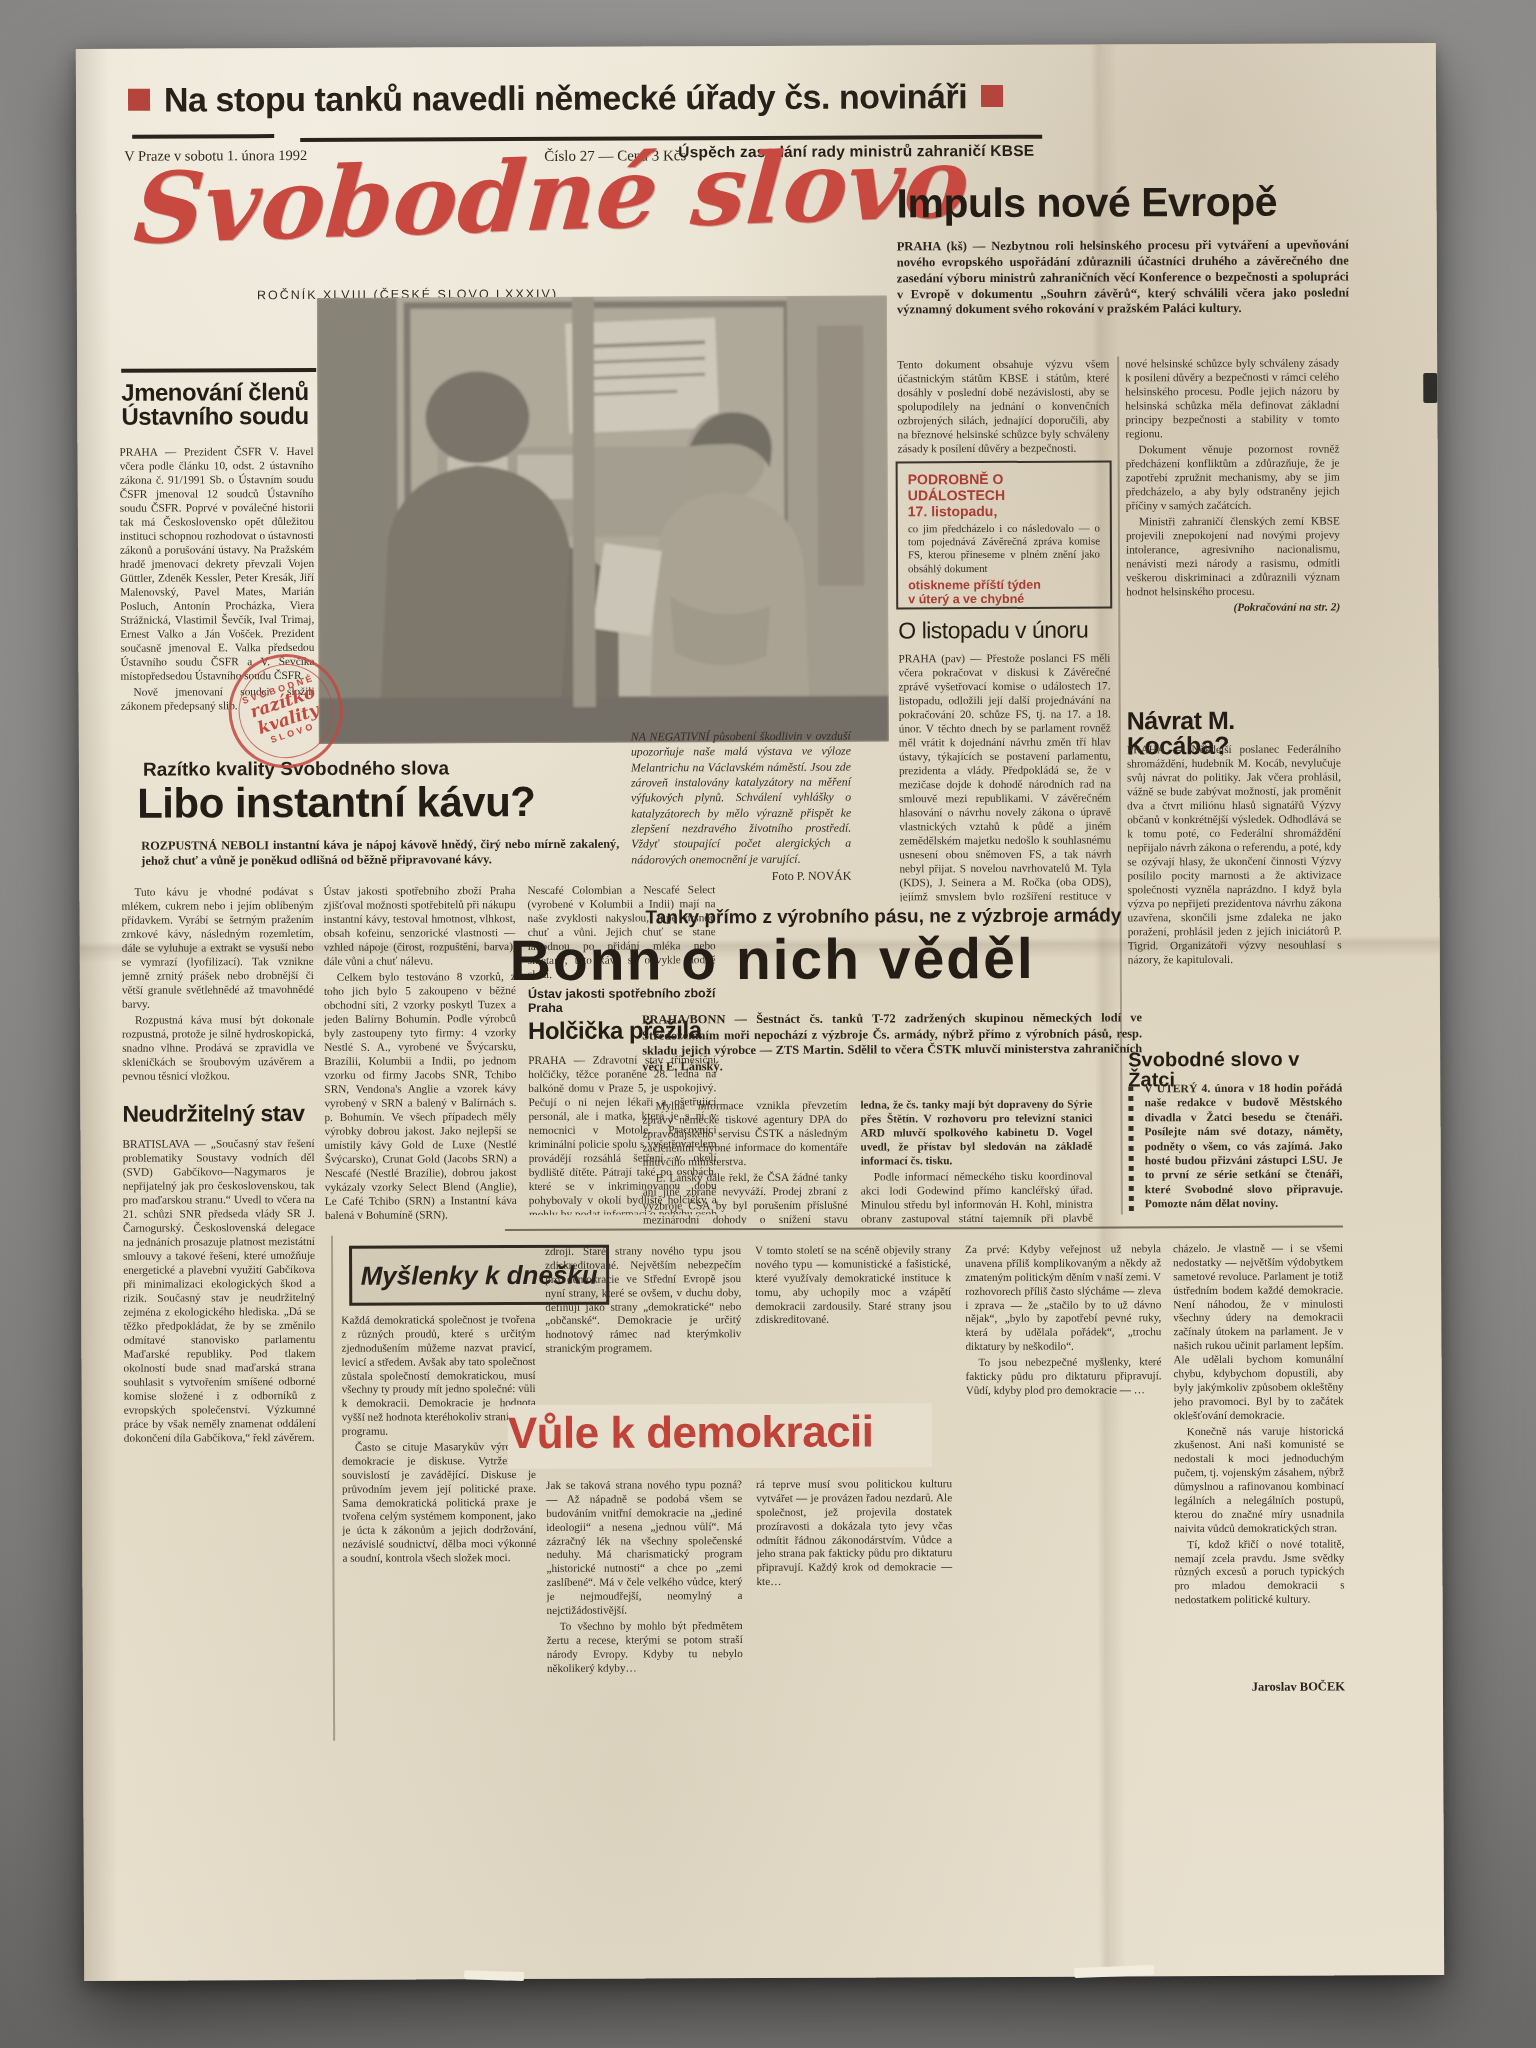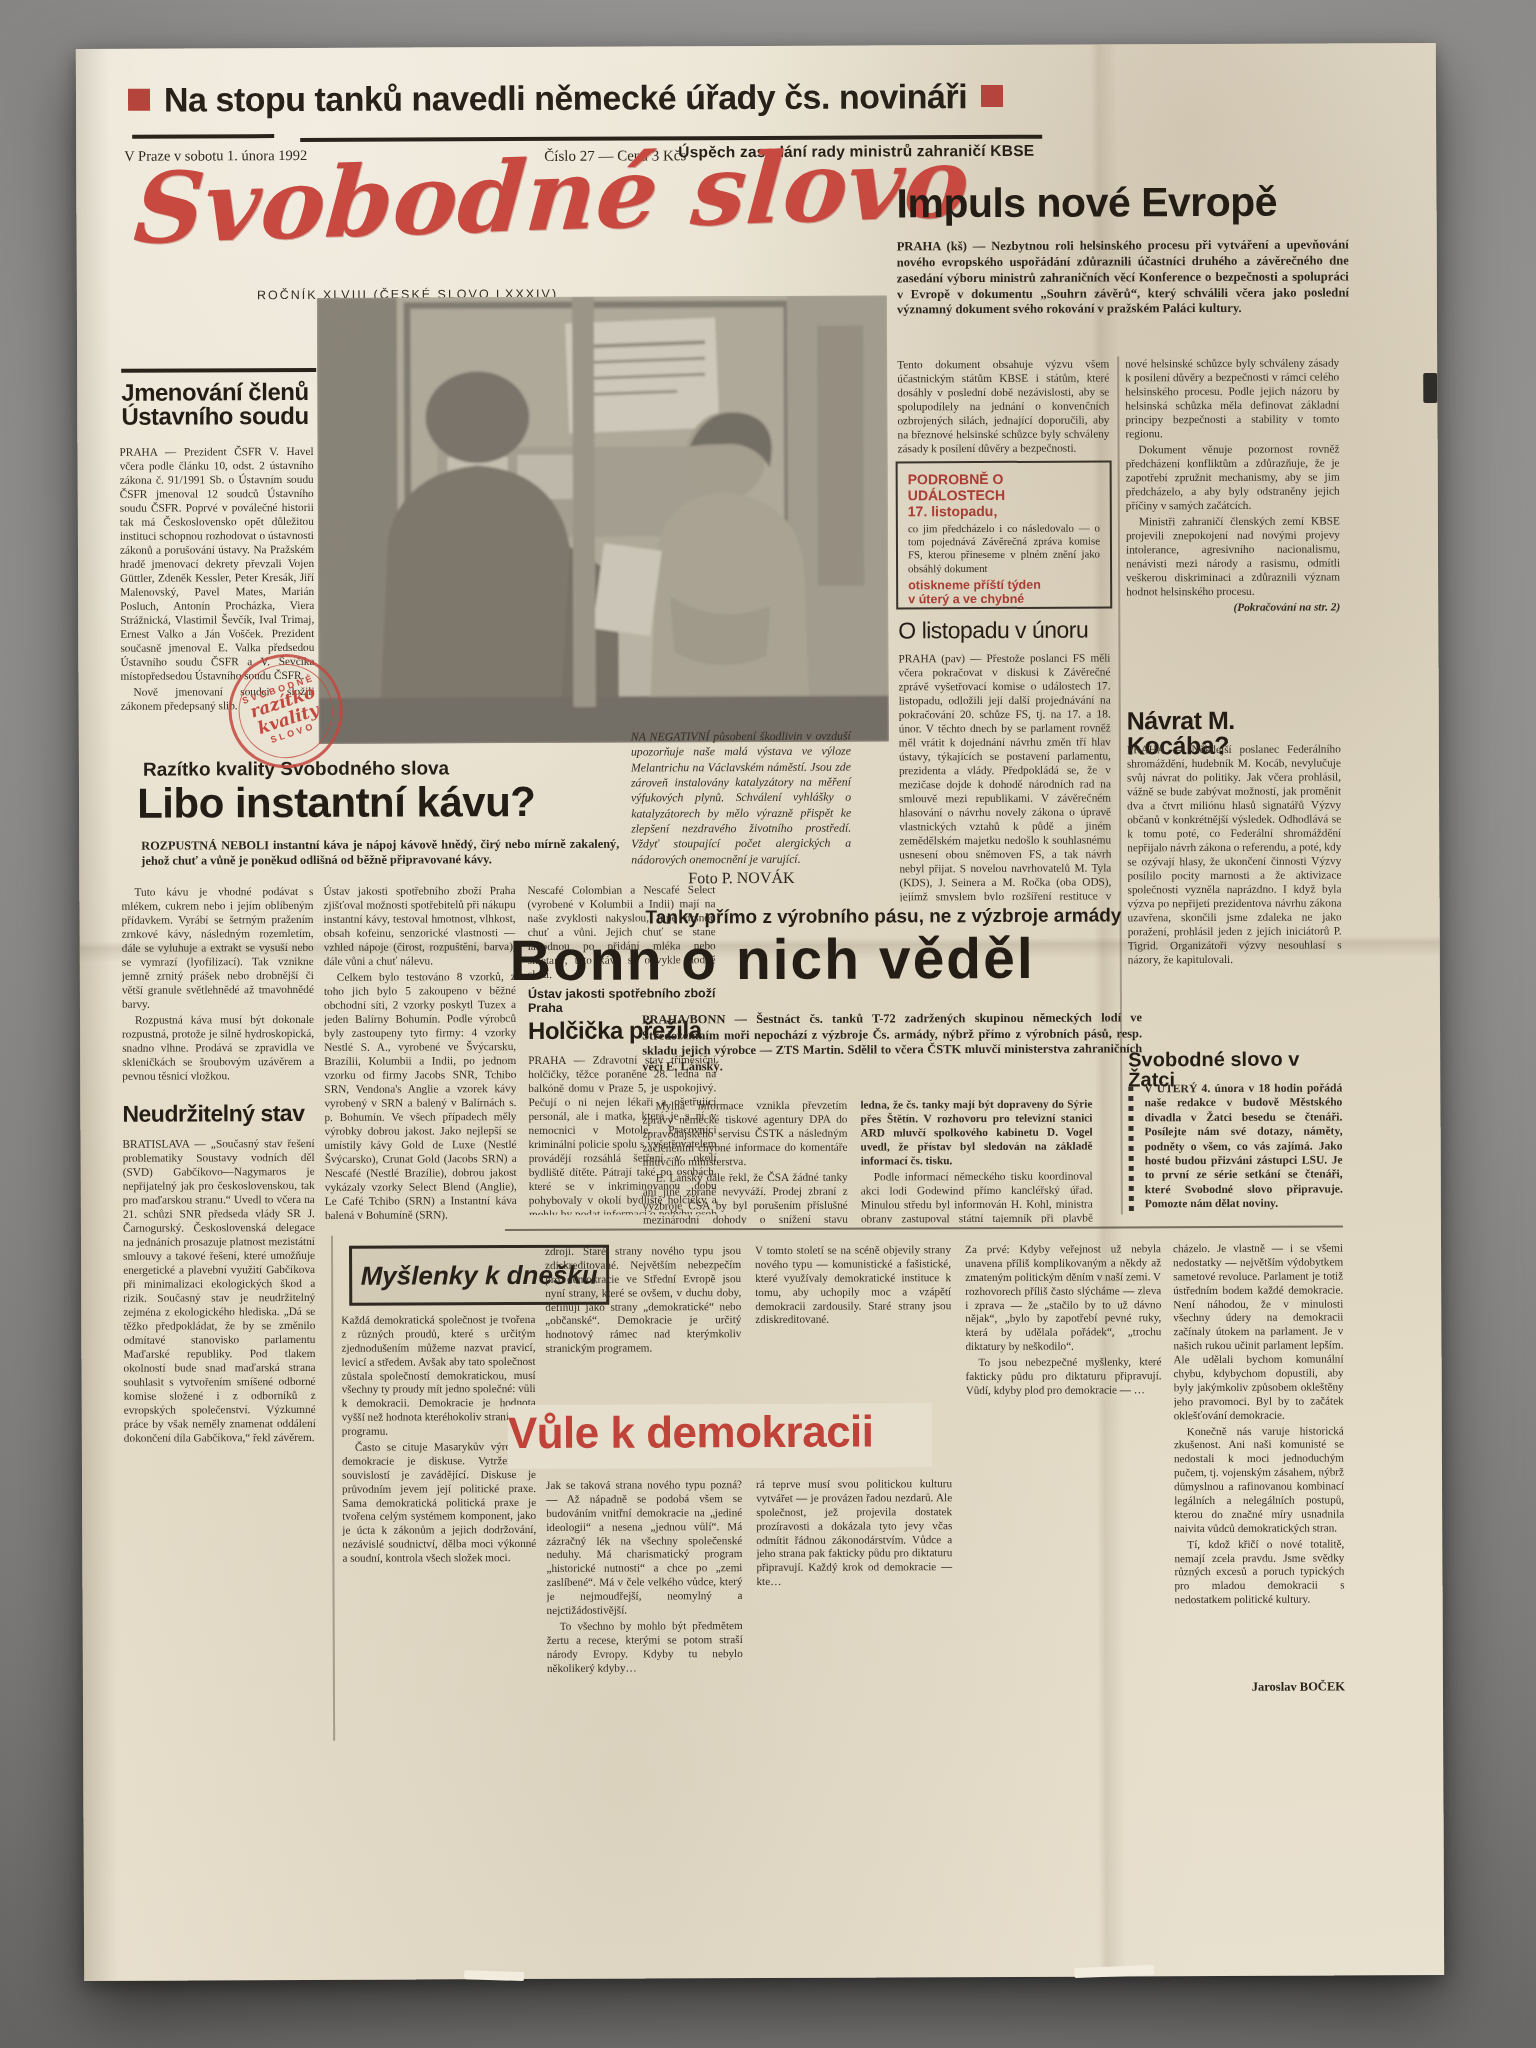--- a/index.html
+++ b/index.html
@@ -171,21 +171,21 @@
         <rect x="280" y="250" width="58" height="86" fill="#ddd7c8" transform="rotate(8 309 293)"></rect>
         <rect x="0" y="400" width="570" height="46" fill="#2f2b25"></rect>
         <rect x="255" y="0" width="22" height="410" fill="#7d7769"></rect>
       </g>
       <rect width="570" height="446" filter="url(#grain)" opacity=".5" fill="#b9b3a4"></rect>
     </svg>
   </div>
 
   <div class="abs" style="left:552px;top:683px;width:220px;">
     <div class="caption-txt">NA NEGATIVNÍ působení škodlivin v ovzduší upozorňuje naše malá výstava ve výloze Melantrichu na Václavském náměstí. Jsou zde zároveň instalovány katalyzátory na měření výfukových plynů. Schválení vyhlášky o katalyzátorech by mělo výrazně přispět ke zlepšení nezdravého životního prostředí. Vždyť stoupající počet alergických a nádorových onemocnění je varující.</div>
-    <div style="text-align:center;font-size:16px;color:#2e2720;margin-top:2px;">Foto P. NOVÁK</div>
+    <div style="text-align:right;font-size:12px;color:#2e2720;margin-top:2px;">Foto P. NOVÁK</div>
   </div>
 
   <div class="abs kick" style="left:64px;top:710px;font-size:19px;">Razítko kvality Svobodného slova</div>
   <div class="abs headline" style="left:58px;top:734px;width:500px;font-size:42px;">Libo instantní kávu?</div>
   <div class="abs lead-txt" style="left:62px;top:790px;width:478px;height:38px;font-size:12.3px;">ROZPUSTNÁ NEBOLI instantní káva je nápoj kávově hnědý, čirý nebo mírně zakalený, jehož chuť a vůně je poněkud odlišná od běžně připravované kávy.</div>
   <div class="abs body-txt" style="left:42px;top:836px;width:192px;height:210px;">
     <p>Tuto kávu je vhodné podávat s mlékem, cukrem nebo i jejím oblíbeným přídavkem. Vyrábí se šetrným pražením zrnkové kávy, následným rozemletím, dále se vyluhuje a extrakt se vysuší nebo se vymrazí (lyofilizací). Tak vznikne jemně zrnitý prášek nebo drobnější či větší granule světlehnědé až tmavohnědé barvy.</p>
     <p>Rozpustná káva musí být dokonale rozpustná, protože je silně hydroskopická, snadno vlhne. Prodává se zpravidla ve skleničkách se šroubovým uzávěrem a pevnou těsnicí vložkou.</p>
   </div>
   <div class="abs body-txt" style="left:244px;top:836px;width:192px;height:340px;">

